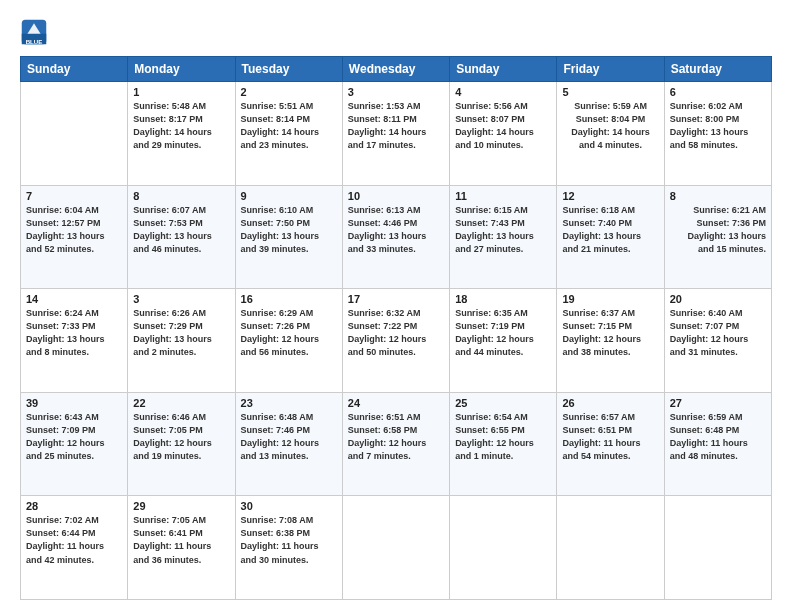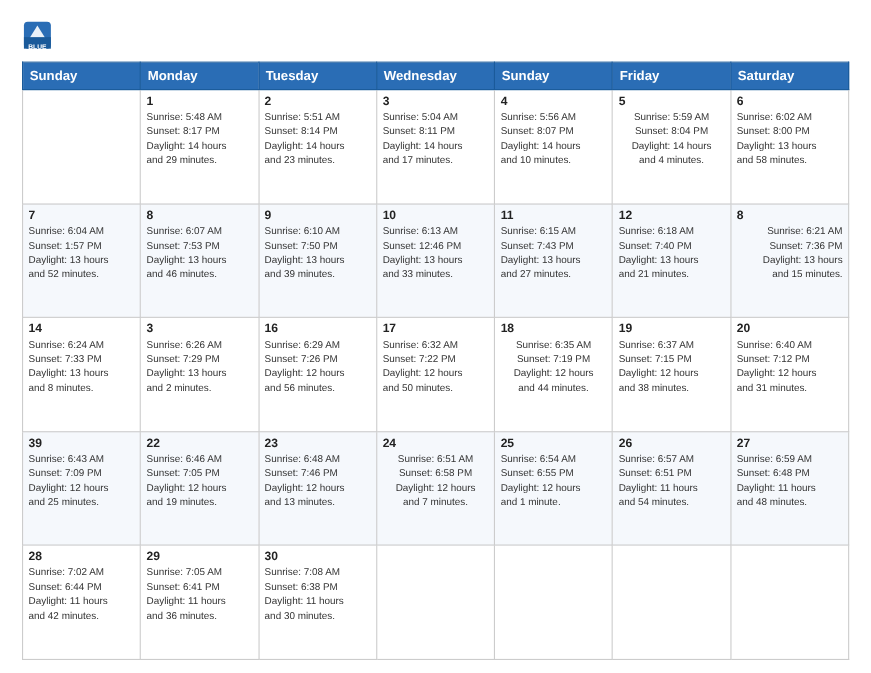--- a/index.html
+++ b/index.html
@@ -82,20 +82,21 @@
       font-size: 11px;
       font-weight: bold;
       color: #222;
       display: block;
       margin-bottom: 2px;
     }
     .day-info {
       line-height: 1.45;
       font-size: 9px;
       color: #333;
+      font-weight: bold;
     }
     .empty-cell {
       background: #fff !important;
     }
   </style>
 </head>
 <body>
 
 <div class="page">
   <div class="header">
@@ -141,21 +142,21 @@
           </td>
           <td>
             <span class="day-number">2</span>
             <div class="day-info" style="white-space: pre-line;">Sunrise: 5:51 AM
 Sunset: 8:14 PM
 Daylight: 14 hours
 and 23 minutes.</div>
           </td>
           <td>
             <span class="day-number">3</span>
-            <div class="day-info" style="white-space: pre-line;">Sunrise: 5:04 AM
+            <div class="day-info" style="white-space: pre-line;">Sunrise: 1:53 AM
 Sunset: 8:11 PM
 Daylight: 14 hours
 and 17 minutes.</div>
           </td>
           <td>
             <span class="day-number">4</span>
             <div class="day-info" style="white-space: pre-line;">Sunrise: 5:56 AM
 Sunset: 8:07 PM
 Daylight: 14 hours
 and 10 minutes.</div>
@@ -172,42 +173,42 @@
             <div class="day-info" style="white-space: pre-line;">Sunrise: 6:02 AM
 Sunset: 8:00 PM
 Daylight: 13 hours
 and 58 minutes.</div>
           </td>
         </tr>
         <tr>
           <td>
             <span class="day-number">7</span>
             <div class="day-info" style="white-space: pre-line;">Sunrise: 6:04 AM
-Sunset: 1:57 PM
+Sunset: 12:57 PM
 Daylight: 13 hours
 and 52 minutes.</div>
           </td>
           <td>
             <span class="day-number">8</span>
             <div class="day-info" style="white-space: pre-line;">Sunrise: 6:07 AM
 Sunset: 7:53 PM
 Daylight: 13 hours
 and 46 minutes.</div>
           </td>
           <td>
             <span class="day-number">9</span>
             <div class="day-info" style="white-space: pre-line;">Sunrise: 6:10 AM
 Sunset: 7:50 PM
 Daylight: 13 hours
 and 39 minutes.</div>
           </td>
           <td>
             <span class="day-number">10</span>
             <div class="day-info" style="white-space: pre-line;">Sunrise: 6:13 AM
-Sunset: 12:46 PM
+Sunset: 4:46 PM
 Daylight: 13 hours
 and 33 minutes.</div>
           </td>
           <td>
             <span class="day-number">11</span>
             <div class="day-info" style="white-space: pre-line;">Sunrise: 6:15 AM
 Sunset: 7:43 PM
 Daylight: 13 hours
 and 27 minutes.</div>
           </td>
@@ -250,36 +251,36 @@
           </td>
           <td>
             <span class="day-number">17</span>
             <div class="day-info" style="white-space: pre-line;">Sunrise: 6:32 AM
 Sunset: 7:22 PM
 Daylight: 12 hours
 and 50 minutes.</div>
           </td>
           <td>
             <span class="day-number">18</span>
-            <div class="day-info" style="white-space: pre-line; text-align: center;">Sunrise: 6:35 AM
+            <div class="day-info" style="white-space: pre-line;">Sunrise: 6:35 AM
 Sunset: 7:19 PM
 Daylight: 12 hours
 and 44 minutes.</div>
           </td>
           <td>
             <span class="day-number">19</span>
             <div class="day-info" style="white-space: pre-line;">Sunrise: 6:37 AM
 Sunset: 7:15 PM
 Daylight: 12 hours
 and 38 minutes.</div>
           </td>
           <td>
             <span class="day-number">20</span>
             <div class="day-info" style="white-space: pre-line;">Sunrise: 6:40 AM
-Sunset: 7:12 PM
+Sunset: 7:07 PM
 Daylight: 12 hours
 and 31 minutes.</div>
           </td>
         </tr>
         <tr>
           <td>
             <span class="day-number">39</span>
             <div class="day-info" style="white-space: pre-line;">Sunrise: 6:43 AM
 Sunset: 7:09 PM
 Daylight: 12 hours
@@ -294,21 +295,21 @@
           </td>
           <td>
             <span class="day-number">23</span>
             <div class="day-info" style="white-space: pre-line;">Sunrise: 6:48 AM
 Sunset: 7:46 PM
 Daylight: 12 hours
 and 13 minutes.</div>
           </td>
           <td>
             <span class="day-number">24</span>
-            <div class="day-info" style="white-space: pre-line; text-align: center;">Sunrise: 6:51 AM
+            <div class="day-info" style="white-space: pre-line;">Sunrise: 6:51 AM
 Sunset: 6:58 PM
 Daylight: 12 hours
 and 7 minutes.</div>
           </td>
           <td>
             <span class="day-number">25</span>
             <div class="day-info" style="white-space: pre-line;">Sunrise: 6:54 AM
 Sunset: 6:55 PM
 Daylight: 12 hours
 and 1 minute.</div>

